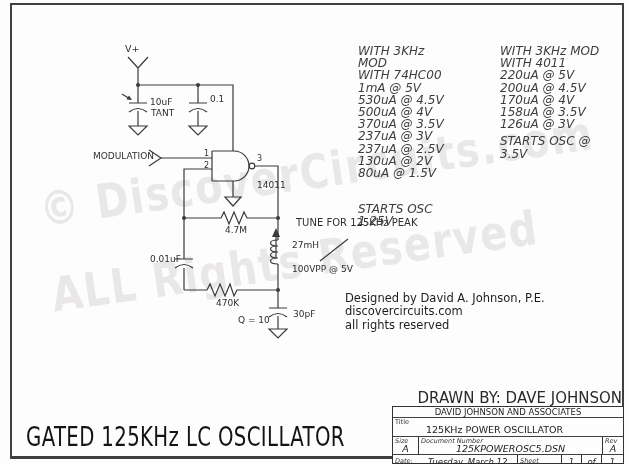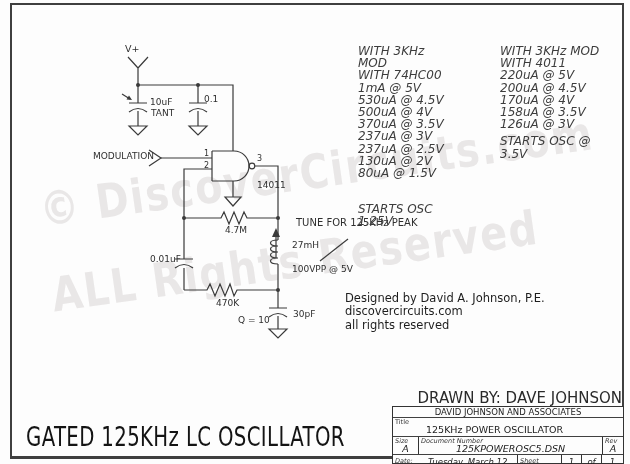--- a/index.html
+++ b/index.html
@@ -13,21 +13,21 @@
         font-size:47px;font-weight:bold;letter-spacing:2px;line-height:86px;color:#e9e7e7;
         transform:rotate(-8deg) scaleX(0.84);transform-origin:0 0;}
   .watermark div{white-space:nowrap;}
   
   svg.circuit{position:absolute;left:0;top:0;z-index:2;}
   
   .lb{position:absolute;z-index:3;font-size:9px;color:#2f2f2f;white-space:nowrap;}
   .lb-vplus{left:125px;top:43px;font-size:9.5px;}
   .lb-cap1v{left:150px;top:97px;}
   .lb-cap1t{left:151px;top:108px;}
-  .lb-cap2v{left:204px;top:94px;}
+  .lb-cap2v{left:210px;top:94px;}
   .lb-mod{left:93px;top:151px;}
   .lb-pin1{left:204px;top:149px;font-size:8px;}
   .lb-pin2{left:204px;top:161px;font-size:8px;}
   .lb-pin3{left:257px;top:154px;font-size:8px;}
   .lb-ic{left:257px;top:180px;}
   .lb-r1{left:225px;top:225px;}
   .lb-tune{left:296px;top:217px;font-size:10px;}
   .lb-l1{left:292px;top:240px;}
   .lb-c3{left:150px;top:254px;}
   .lb-vpp{left:292px;top:264px;}

